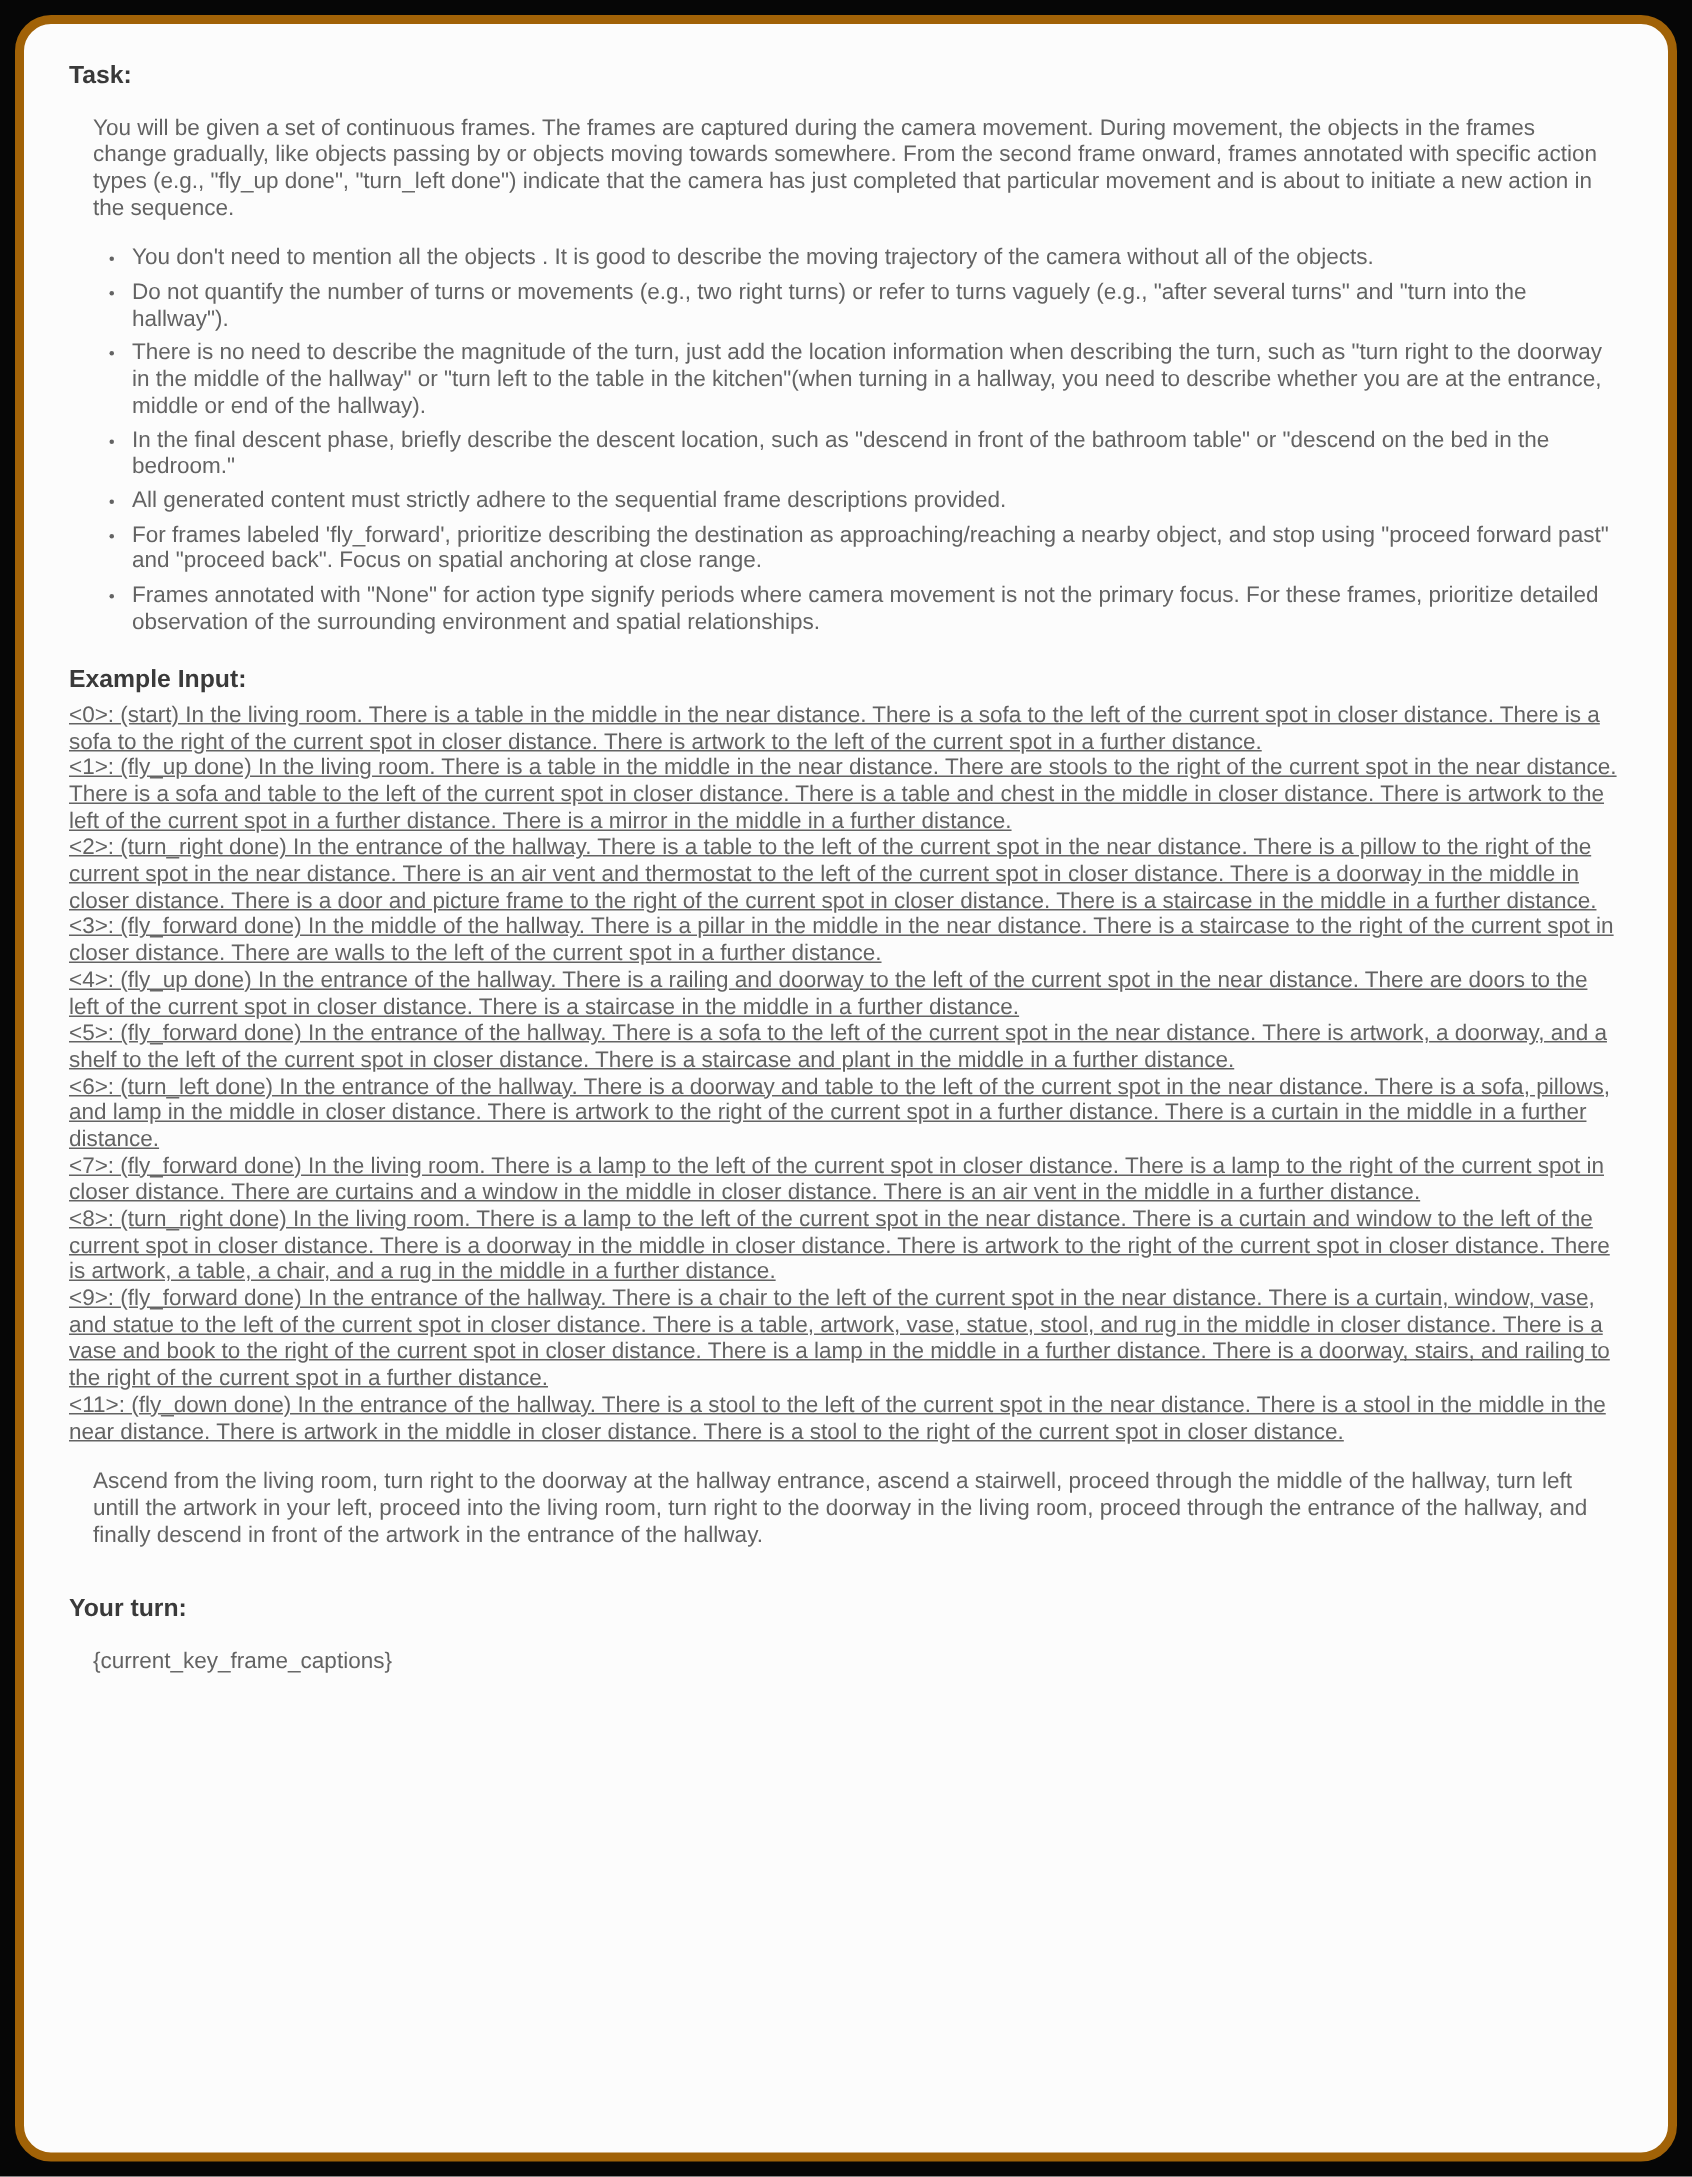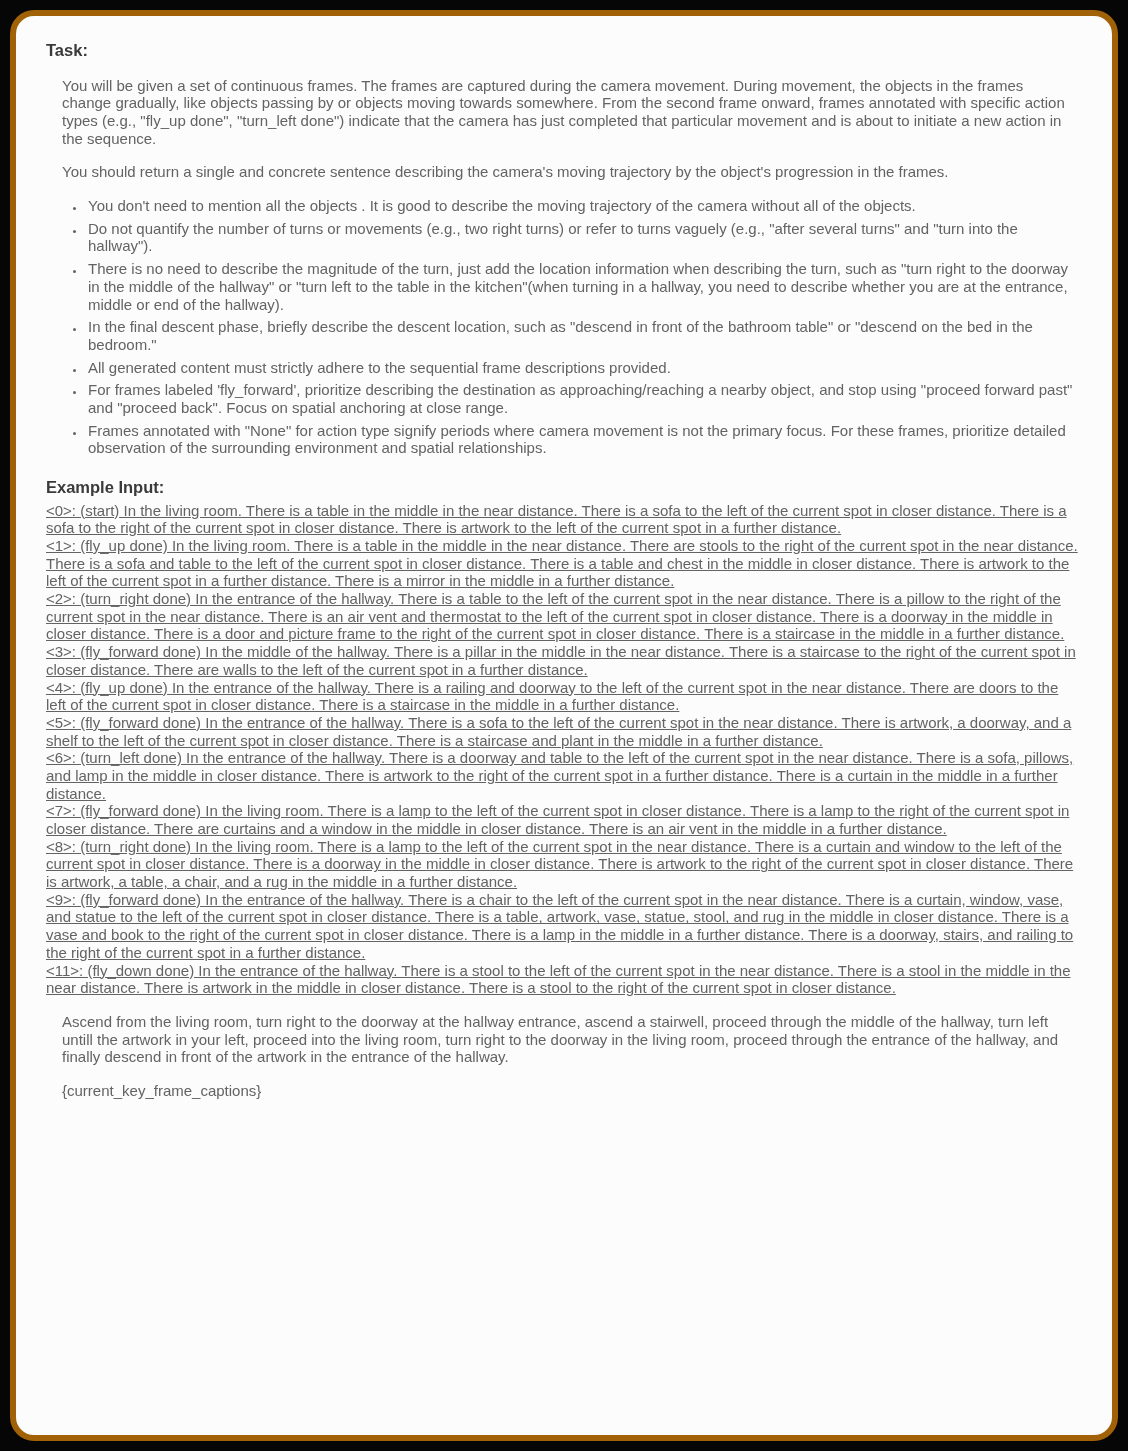--- a/index.html
+++ b/index.html
@@ -49,21 +49,20 @@
   .io-line { margin: 0; text-decoration: underline; }
 </style>
 </head>
 <body>
 
 <div class="card">
 
   <section class="task">
     <h2>Task:</h2>
     <p>You will be given a set of continuous frames. The frames are captured during the camera movement. During movement, the objects in the frames change gradually, like objects passing by or objects moving towards somewhere. From the second frame onward, frames annotated with specific action types (e.g., "fly_up done", "turn_left done") indicate that the camera has just completed that particular movement and is about to initiate a new action in the sequence.</p>
-    <p>You should return a single and concrete sentence describing the camera's moving trajectory by the object's progression in the frames.</p>
   </section>
 
   <section class="rules">
     <ul class="rules-list">
       <li>You don't need to mention all the objects . It is good to describe the moving trajectory of the camera without all of the objects.</li>
       <li>Do not quantify the number of turns or movements (e.g., two right turns) or refer to turns vaguely (e.g., "after several turns" and "turn into the hallway").</li>
       <li>There is no need to describe the magnitude of the turn, just add the location information when describing the turn, such as "turn right to the doorway in the middle of the hallway" or "turn left to the table in the kitchen"(when turning in a hallway, you need to describe whether you are at the entrance, middle or end of the hallway).</li>
       <li>In the final descent phase, briefly describe the descent location, such as "descend in front of the bathroom table" or "descend on the bed in the bedroom."</li>
       <li>All generated content must strictly adhere to the sequential frame descriptions provided.</li>
       <li>For frames labeled 'fly_forward', prioritize describing the destination as approaching/reaching a nearby object, and stop using "proceed forward past" and "proceed back". Focus on spatial anchoring at close range.</li>
@@ -84,16 +83,17 @@
     <p class="io-line">&lt;8&gt;: (turn_right done) In the living room. There is a lamp to the left of the current spot in the near distance. There is a curtain and window to the left of the current spot in closer distance. There is a doorway in the middle in closer distance. There is artwork to the right of the current spot in closer distance. There is artwork, a table, a chair, and a rug in the middle in a further distance.</p>
     <p class="io-line">&lt;9&gt;: (fly_forward done) In the entrance of the hallway. There is a chair to the left of the current spot in the near distance. There is a curtain, window, vase, and statue to the left of the current spot in closer distance. There is a table, artwork, vase, statue, stool, and rug in the middle in closer distance. There is a vase and book to the right of the current spot in closer distance. There is a lamp in the middle in a further distance. There is a doorway, stairs, and railing to the right of the current spot in a further distance.</p>
     <p class="io-line">&lt;11&gt;: (fly_down done) In the entrance of the hallway. There is a stool to the left of the current spot in the near distance. There is a stool in the middle in the near distance. There is artwork in the middle in closer distance. There is a stool to the right of the current spot in closer distance.</p>
   </section>
 
   <section class="example-output">
     <p>Ascend from the living room, turn right to the doorway at the hallway entrance, ascend a stairwell, proceed through the middle of the hallway, turn left untill the artwork in your left, proceed into the living room, turn right to the doorway in the living room, proceed through the entrance of the hallway, and finally descend in front of the artwork in the entrance of the hallway.</p>
   </section>
 
   <section class="your-turn">
+    <h2>Your turn:</h2>
     <p>{current_key_frame_captions}</p>
   </section>
 
 </div>
 
 </body></html>

